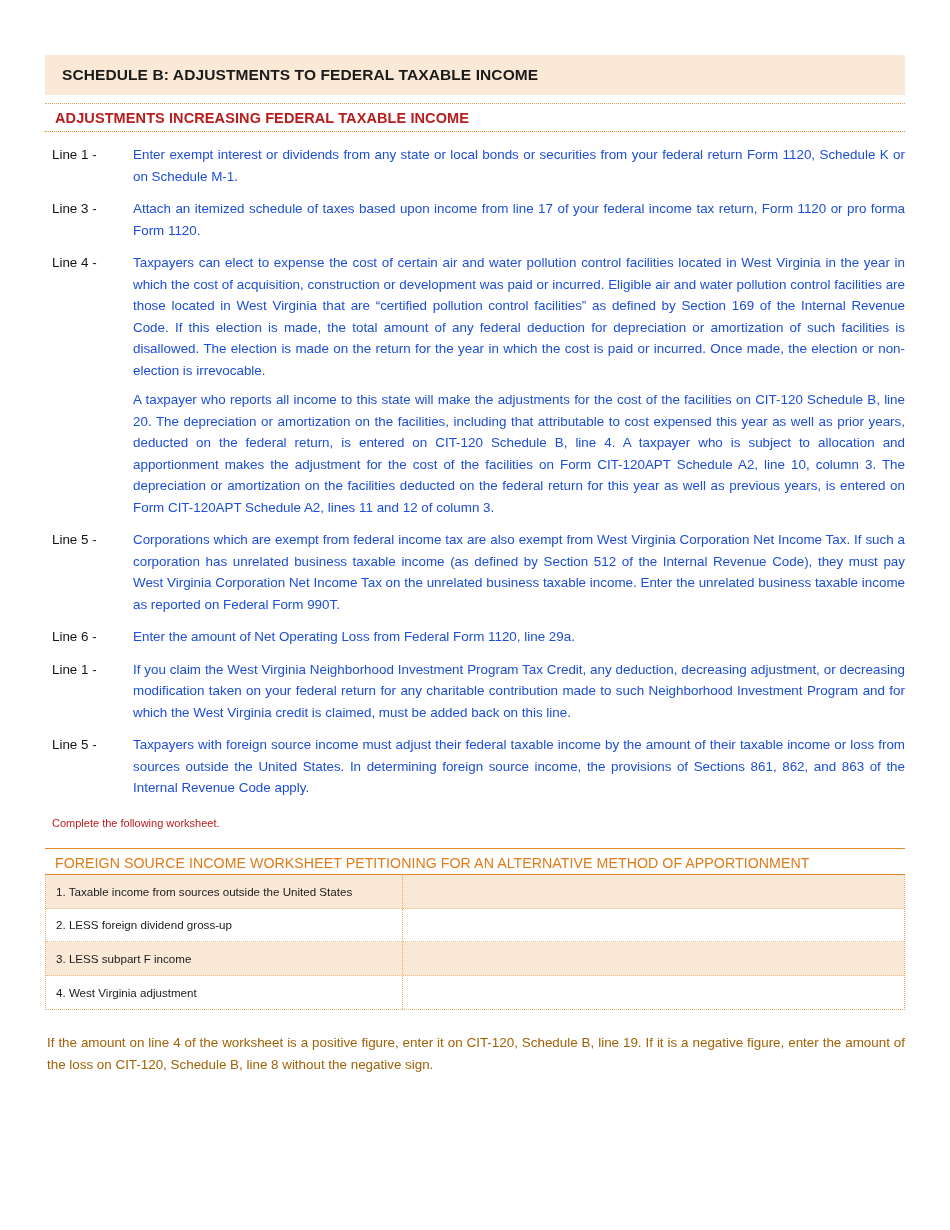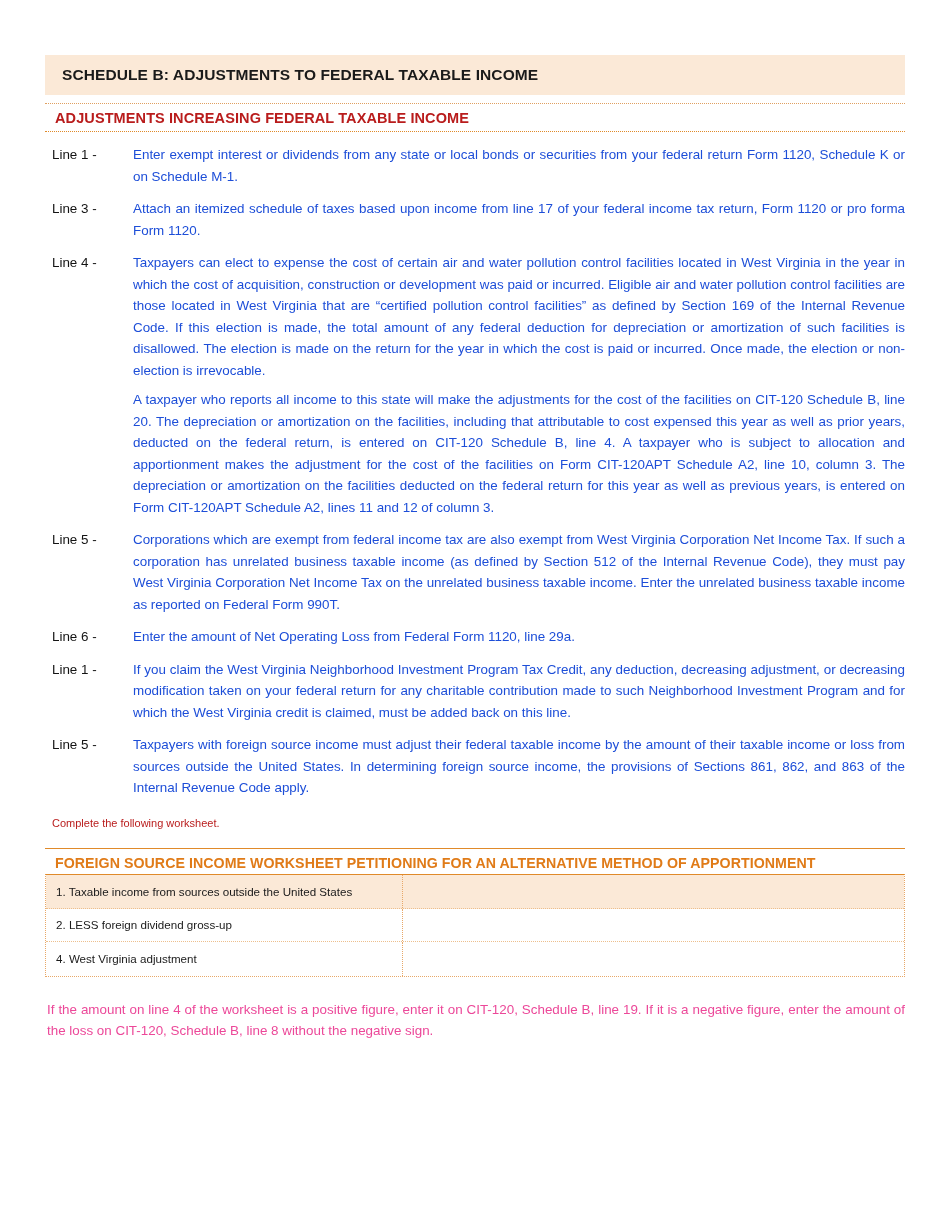--- a/index.html
+++ b/index.html
@@ -98,21 +98,21 @@
   
   .worksheet {
     margin-top: 14px;
   }
   .worksheet-title-wrap {
     border-top: 1.6px solid #e08a2a;
     padding: 6px 0 3px 10px;
   }
   .worksheet-title {
     font-size: 14.2px;
-    font-weight: bold;
+    font-weight: normal;
     color: #e07b18;
     letter-spacing: 0.05px;
     white-space: nowrap;
   }
   .worksheet-table {
     border-top: 1.6px solid #e08a2a;
     border-left: 1.3px dotted #e8a868;
     border-right: 1.3px dotted #e8a868;
     border-bottom: 1.3px dotted #e8a868;
     box-sizing: border-box;
@@ -149,21 +149,21 @@
     padding-left: 10px;
     font-size: 11.6px;
     color: #1a1a1a;
   }
 
   
   .closing {
     margin-top: 22px;
     font-size: 13.4px;
     line-height: 21.5px;
-    color: #ec4899;
+    color: #a16207;
     text-align: justify;
     padding-left: 2px;
   }
 </style>
 </head>
 <body>
 
 <div class="page">
 
   <div class="schedule-banner">
@@ -228,20 +228,24 @@
     </div>
     <div class="worksheet-table" id="worksheet-table">
         <div class="ws-row shaded">
           <div class="ws-label">1. Taxable income from sources outside the United States</div>
           <div class="ws-value"></div>
         </div>
         <div class="ws-row">
           <div class="ws-label">2. LESS foreign dividend gross-up</div>
           <div class="ws-value"></div>
         </div>
+        <div class="ws-row shaded">
+          <div class="ws-label">3. LESS subpart F income</div>
+          <div class="ws-value"></div>
+        </div>
         <div class="ws-row">
           <div class="ws-label">4. West Virginia adjustment</div>
           <div class="ws-value"></div>
         </div>
       </div>
   </div>
 
   <div class="closing">If the amount on line 4 of the worksheet is a positive figure, enter it on CIT-120, Schedule B, line 19. If it is a negative figure, enter the amount of the loss on CIT-120, Schedule B, line 8 without the negative sign.</div>
 
 </div>

